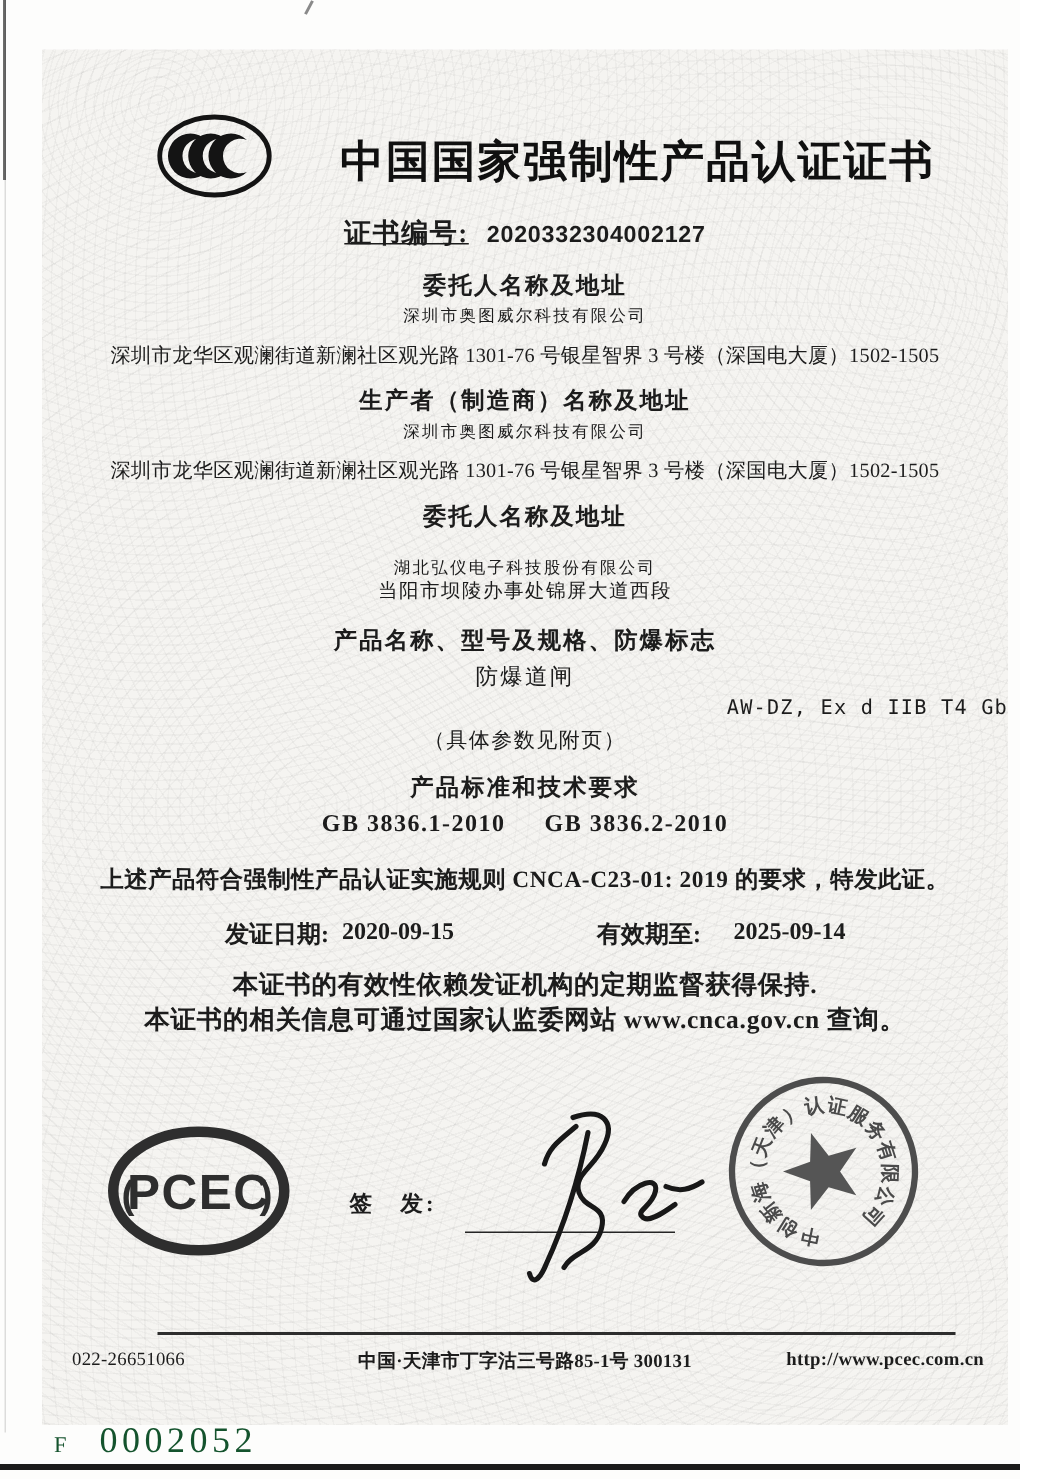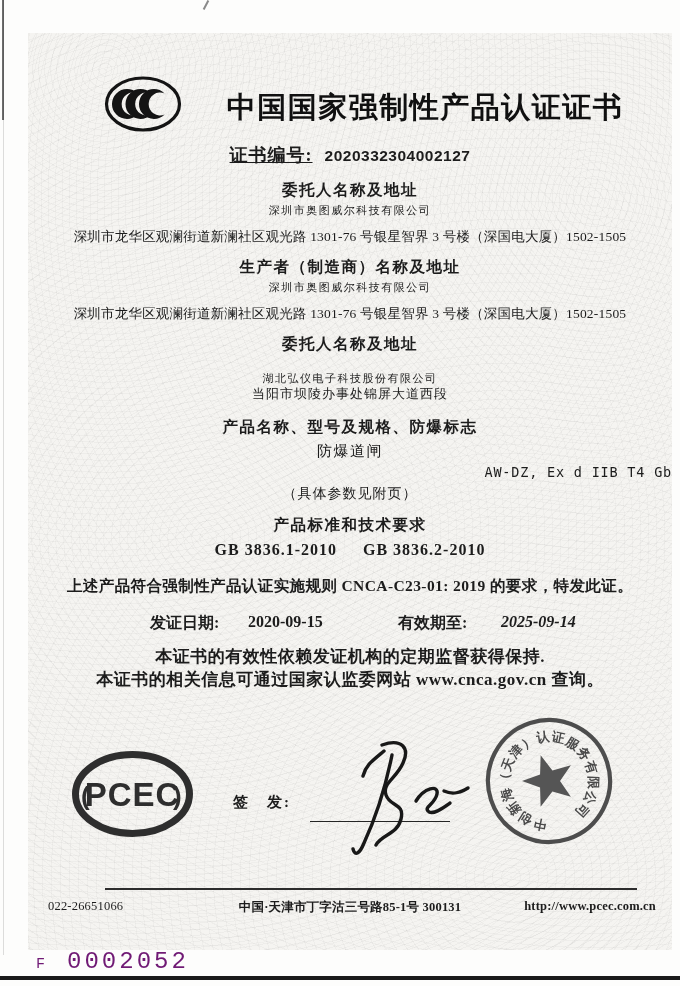--- a/index.html
+++ b/index.html
@@ -30,21 +30,21 @@
   .statement{font-size:15.5px;font-weight:700;letter-spacing:.4px;white-space:nowrap;}
   .dates{font-size:16px;font-weight:700;}
   .note{font-size:17px;font-weight:700;letter-spacing:.5px;}
   .sign-label{font-size:15px;font-weight:600;letter-spacing:2px;}
   .sig-line{border-bottom:1.6px solid #252525;}
   .company-big{font-size:18px;font-weight:700;letter-spacing:1px;}
   .footer-rule{border-top:2.2px solid #2d2d2d;}
   .footer-text{font-size:12.5px;letter-spacing:.2px;}
   .footer-text.site{font-weight:700;}
   .footer-text.addr{font-weight:600;}
-  .serial{font-family:Liberation Mono, monospace;color:#701a75;}
+  .serial{font-family:Liberation Serif, serif;color:#14532d;}
   .serial .pfx{font-size:15px;letter-spacing:2px;}
   .serial .num{font-size:24px;letter-spacing:3px;margin-left:20px;}
   .scan-edge-left{position:absolute;left:2px;top:0;width:2px;height:120px;background:#3c3c3c;opacity:.75;}
   .scan-edge-left2{position:absolute;left:3px;top:0;width:1px;height:955px;background:rgba(0,0,0,.13);}
   .scan-edge-bottom{position:absolute;left:0;top:976px;width:700px;height:4px;background:#1b1b1b;}
   .scan-tick{position:absolute;left:205px;top:0;width:2px;height:10px;background:#8a8a8a;transform:rotate(28deg);}
 </style>
 </head>
 <body>
 
@@ -91,23 +91,23 @@
 
     <div class="abs center heading" style="top:482px;">产品标准和技术要求</div>
     <div class="abs center std-line" style="top:508px;">
       <span>GB 3836.1-2010</span><span class="gap"></span><span>GB 3836.2-2010</span>
     </div>
 
     <div class="abs center statement" style="top:543px;">上述产品符合强制性产品认证实施规则 CNCA-C23-01: 2019 的要求，特发此证。</div>
 
     <div class="abs" style="left:0;top:580px;width:644px;height:22px;">
       <span class="abs dates" style="left:122px;">发证日期:</span>
-      <span class="abs dates" style="left:220px;">2020-09-15</span>
+      <span class="abs dates" style="left:200px;">2020-09-15</span>
       <span class="abs dates" style="left:370px;">有效期至:</span>
-      <span class="abs dates" style="left:473px;font-style:italic;">2025-09-14</span>
+      <span class="abs dates" style="left:461px;">2025-09-14</span>
     </div>
 
     <div class="abs center note" style="top:612px;">本证书的有效性依赖发证机构的定期监督获得保持.</div>
     <div class="abs center note" style="top:635px;">本证书的相关信息可通过国家认监委网站 www.cnca.gov.cn 查询。</div>
 
     <svg class="abs" style="left:42px;top:717px;" width="125" height="88" viewBox="0 0 125 88">
       <ellipse cx="62.5" cy="44" rx="57" ry="39.5" fill="none" stroke="#2e2e2e" stroke-width="7"></ellipse>
       <text x="62.5" y="56" text-anchor="middle" font-family="Liberation Sans, sans-serif" font-weight="bold" font-size="33" letter-spacing="1" fill="#2e2e2e">PCEC</text>
       <text x="11" y="55" font-family="Liberation Sans, sans-serif" font-weight="bold" font-size="26" fill="#2e2e2e">(</text>
       <text x="103" y="55" font-family="Liberation Sans, sans-serif" font-weight="bold" font-size="26" fill="#2e2e2e">)</text>

